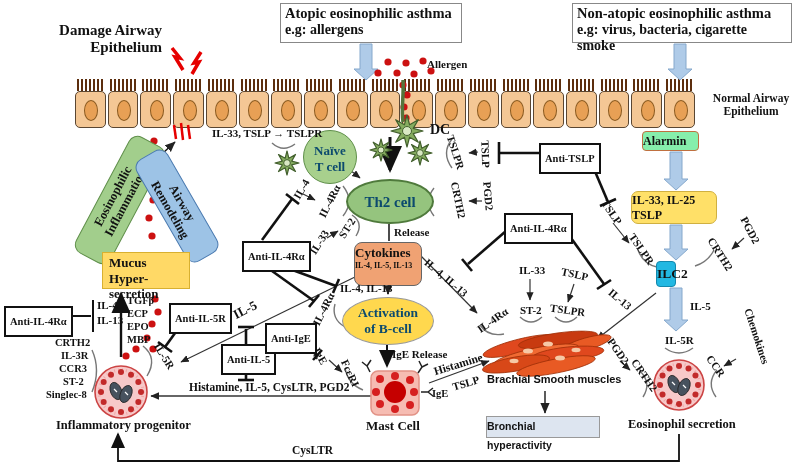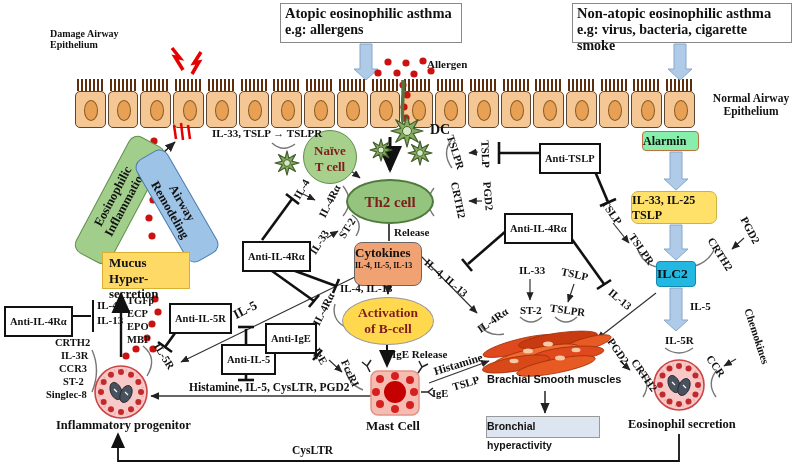--- a/index.html
+++ b/index.html
@@ -13,21 +13,21 @@
  background:#E8A055;border:1.5px solid #8A5A20;border-radius:50%}
 #art{position:absolute;left:0;top:0;z-index:2}
 .lbl{position:absolute;font-weight:bold;color:#111;font-size:11px;white-space:nowrap;z-index:4;line-height:1.1}
 .sans{font-family:"Liberation Sans",sans-serif}
 .box{position:absolute;z-index:3;text-align:left;font-weight:bold;color:#111}
 .anti{border:2px solid #111;background:#fff;font-size:10.5px;padding:8px 4px;white-space:nowrap;z-index:5}
 .titlebox{border:1.5px solid #888;background:#fff;padding:1px 4px}
 .titlebox .t{font-size:14.5px}
 .titlebox .s{font-size:14px;font-weight:bold}
 .rotbox{position:absolute;z-index:3;border-radius:10px;text-align:center;font-weight:bold;font-size:12.5px;line-height:1.15;color:#111;padding-top:4px}
-.ell{position:absolute;z-index:3;text-align:center;font-weight:bold;color:#7f1d1d;border-radius:50%}
+.ell{position:absolute;z-index:3;text-align:center;font-weight:bold;color:#0c4a6e;border-radius:50%}
 </style>
 </head>
 <body>
 
 <div id="canvas">
 
   <div id="ep">
       <div class="ep-cell"></div>
       <div class="ep-cell"></div>
       <div class="ep-cell"></div>
@@ -307,32 +307,32 @@
   <div class="ell" style="left:342px;top:297px;width:92px;height:48px;background:#FFD84E;border:1.5px solid #999;font-size:13.5px;padding-top:7px">
     <div>Activation</div>
     <div>of B-cell</div>
   </div>
 
   <div class="box" style="left:642px;top:131px;width:57px;height:20px;background:#86efac;border:1px solid #C07040;border-radius:4px;font-size:12px;line-height:18px">Alarmin</div>
   <div class="box" style="left:631px;top:191px;width:86px;height:33px;background:#FFE068;border:1px solid #D0B040;border-radius:7px;font-size:12px;padding-top:1px">
     <div>IL-33, IL-25</div>
     <div>TSLP</div>
   </div>
-  <div class="box" style="left:656px;top:261px;width:40px;height:26px;background:#22B8E2;border:1.5px solid #1488AC;border-radius:4px;font-size:13.5px;line-height:23px">ILC2</div>
+  <div class="box" style="left:656px;top:261px;width:20px;height:26px;background:#22B8E2;border:1.5px solid #1488AC;border-radius:4px;font-size:13.5px;line-height:23px">ILC2</div>
   <div class="box sans" style="left:486px;top:416px;width:114px;height:22px;background:#DDE5F0;border:1.5px solid #999;font-size:10.5px;line-height:19px">Bronchial hyperactivity</div>
 
   <div class="box anti" style="left:4px;top:306px">Anti-IL-4Rα</div>
   <div class="box anti" style="left:242px;top:241px">Anti-IL-4Rα</div>
   <div class="box anti" style="left:504px;top:213px">Anti-IL-4Rα</div>
   <div class="box anti" style="left:539px;top:143px">Anti-TSLP</div>
   <div class="box anti" style="left:169px;top:303px">Anti-IL-5R</div>
   <div class="box anti" style="left:221px;top:344px">Anti-IL-5</div>
   <div class="box anti" style="left:265px;top:323px">Anti-IgE</div>
 
-  <div class="lbl" style="left:50px;top:28px;width:112px;text-align:left;font-size:10px">
+  <div class="lbl" style="left:50px;top:22px;width:112px;text-align:right;font-size:15px">
     <div>Damage Airway</div>
     <div>Epithelium</div>
   </div>
   <div class="lbl" style="left:704px;top:92px;width:94px;text-align:center;font-size:11.5px">
     <div>Normal Airway</div>
     <div>Epithelium</div>
   </div>
   <div class="lbl" style="left:427px;top:58px">Allergen</div>
   <div class="lbl" style="left:212px;top:127px">
     <span>IL-33, TSLP</span>

